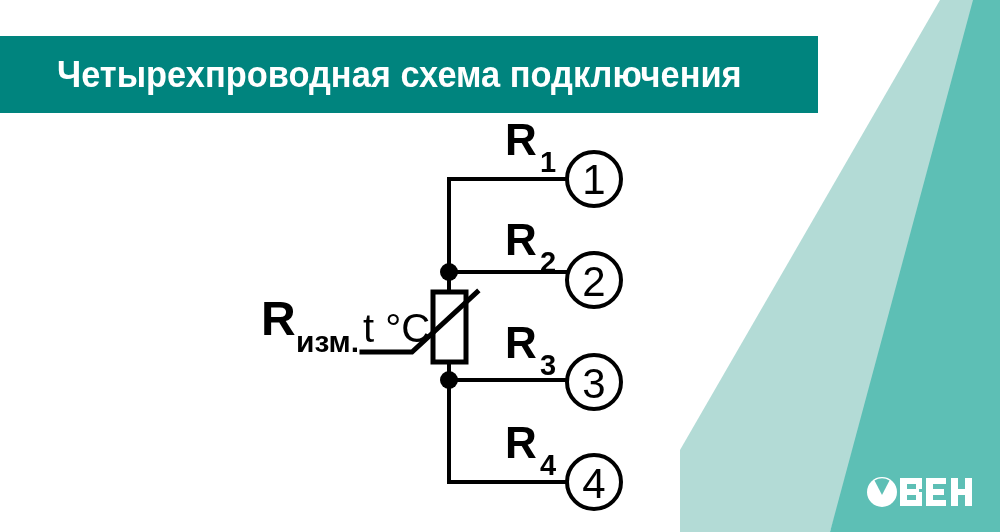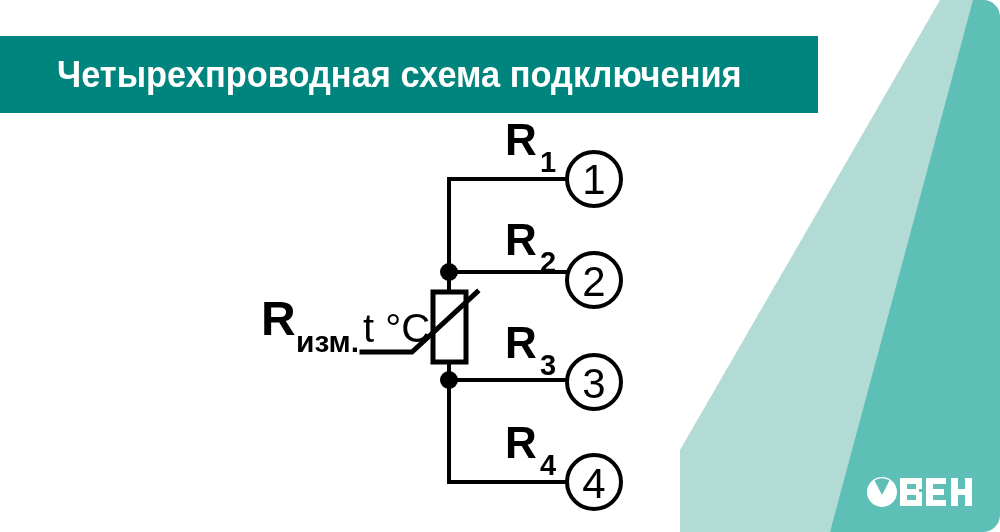--- a/index.html
+++ b/index.html
@@ -9,21 +9,20 @@
   }
   body {
     font-family: "Liberation Sans", sans-serif;
   }
   #page {
     position: relative;
     width: 1000px;
     height: 532px;
     background: #ffffff;
     overflow: hidden;
-    border-radius: 17px;
   }
 
   
   #decor {
     position: absolute;
     top: 0;
     right: 0;
     width: 320px;
     height: 532px;
     pointer-events: none;

